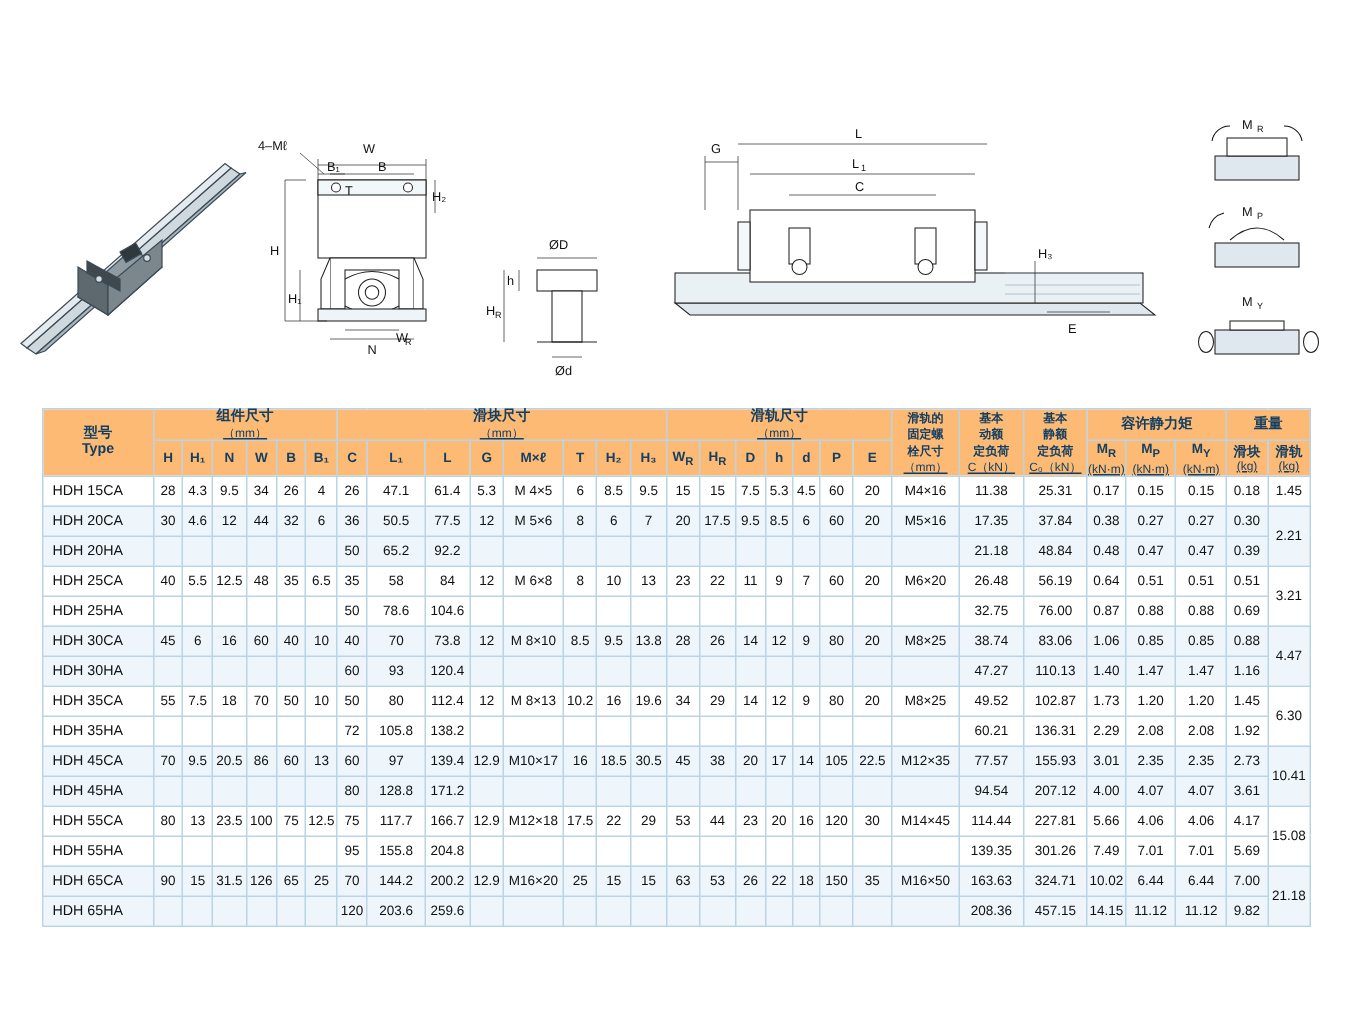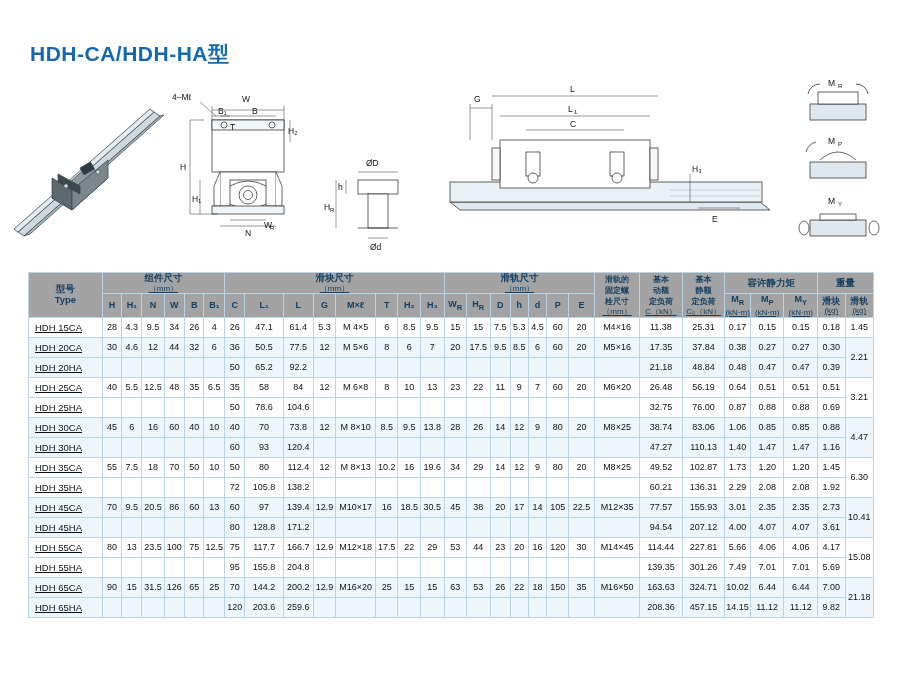--- a/index.html
+++ b/index.html
@@ -23,36 +23,35 @@
   
   .drawings{position:absolute;left:0;top:72px;width:900px;height:190px;}
 
   svg{display:block;overflow:visible;}
 
   
   .tbl-wrap{position:absolute;left:28px;top:272px;width:846px;}
   table{border-collapse:collapse;width:846px;font-size:9px;}
   th,td{border:1px solid #b9d4e6;text-align:center;vertical-align:middle;padding:0;}
   thead th{
-    background:#a3a3a3;color:#123f63;font-weight:bold;
+    background:#fdba74;color:#123f63;font-weight:bold;
     font-size:9.5px;line-height:1.15;
   }
   thead th.sub{font-size:9px;font-weight:bold;height:15px;}
   tbody td{height:19px;color:#111;font-size:9px;}
   tbody tr.alt td{background:#eef6fb;}
-  tbody tr td:first-child{text-align:left;padding-left:6px;white-space:nowrap;text-decoration:underline;}
+  tbody tr td:first-child{text-align:left;padding-left:6px;white-space:nowrap;}
   .unit{font-size:8px;font-weight:normal;display:block;text-decoration:underline;}
   td.model{font-size:9.5px;}
 </style>
 </head>
 <body>
 
 <div class="page">
 
-  <div class="title">HDH-CA/HDH-HA型</div>
 
   <div class="drawings">
 
     <svg style="position:absolute;left:10px;top:14px;" width="160" height="155" viewBox="0 0 160 155">
       <g stroke="#3a4a55" stroke-width="0.8" fill="none">
 
         <polygon points="8,146 14,150 150,30 144,26" fill="#cfd8dd"></polygon>
         <polygon points="14,150 20,148 154,29 150,30" fill="#aab6bd"></polygon>
         <polygon points="8,146 144,26 140,23 4,143" fill="#e4eaee"></polygon>
 

